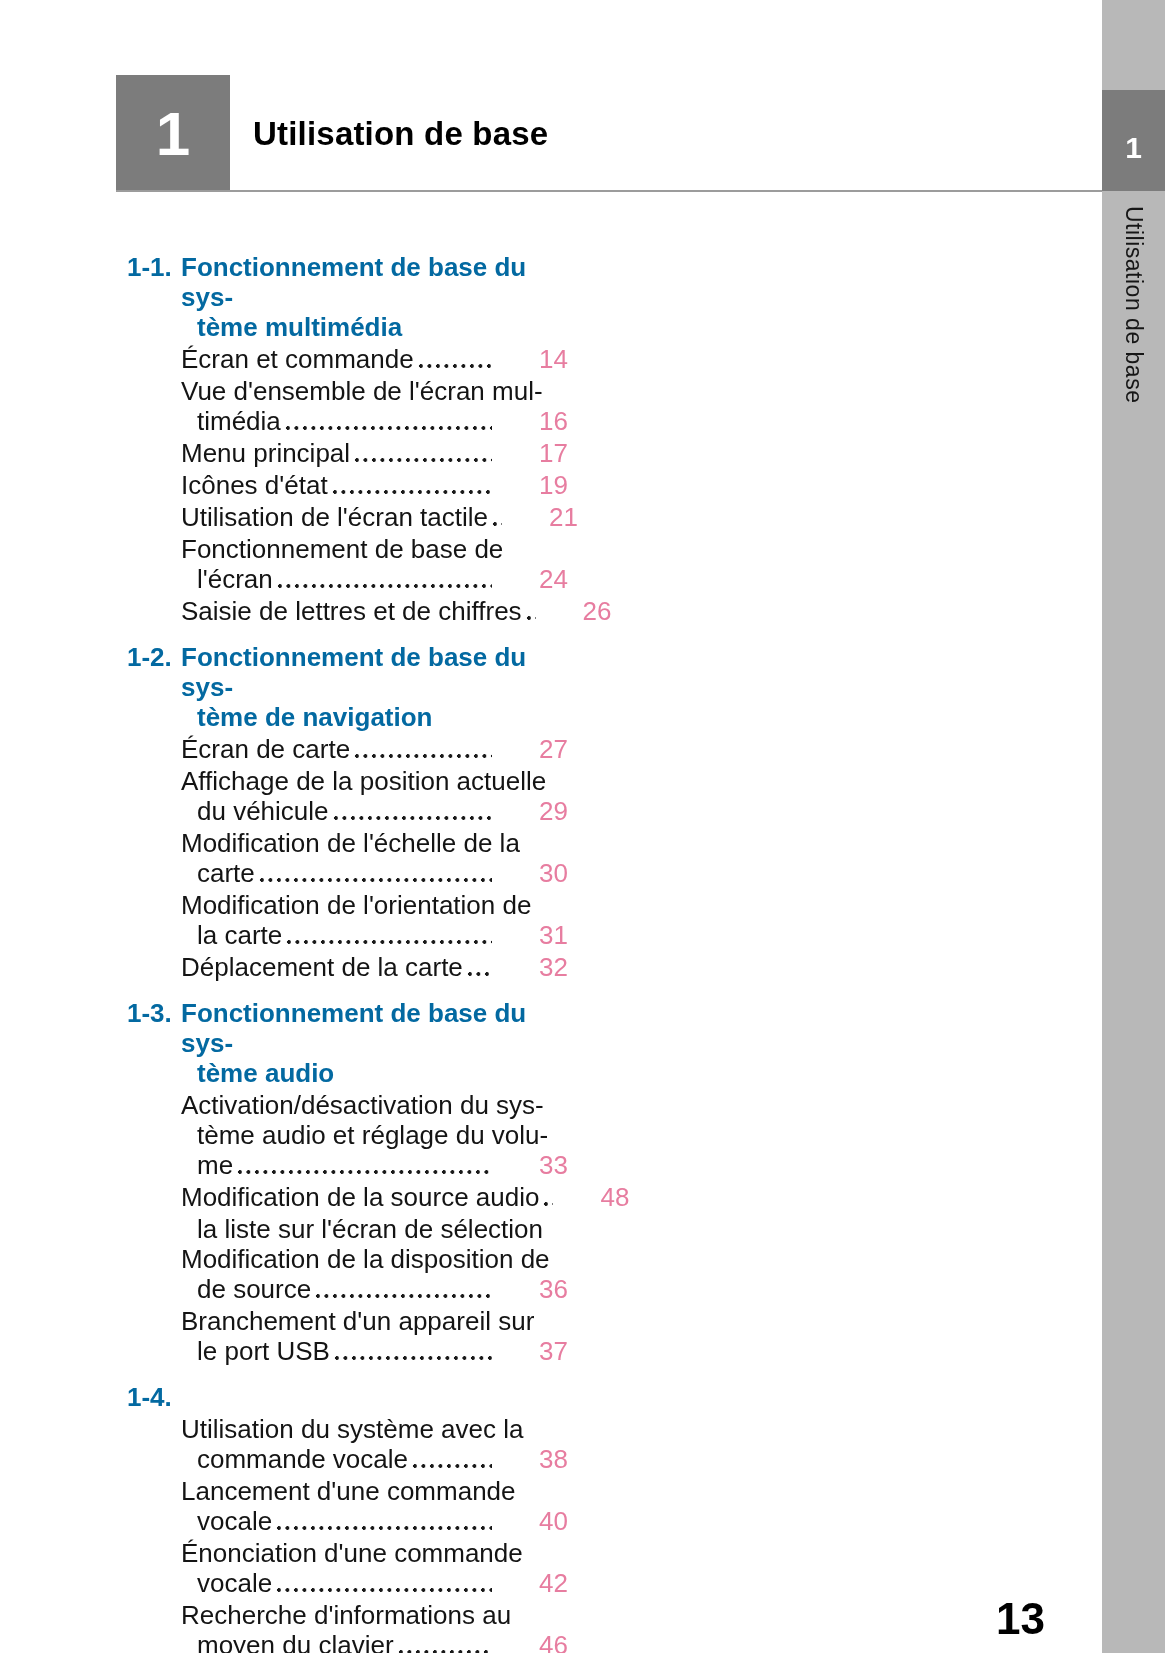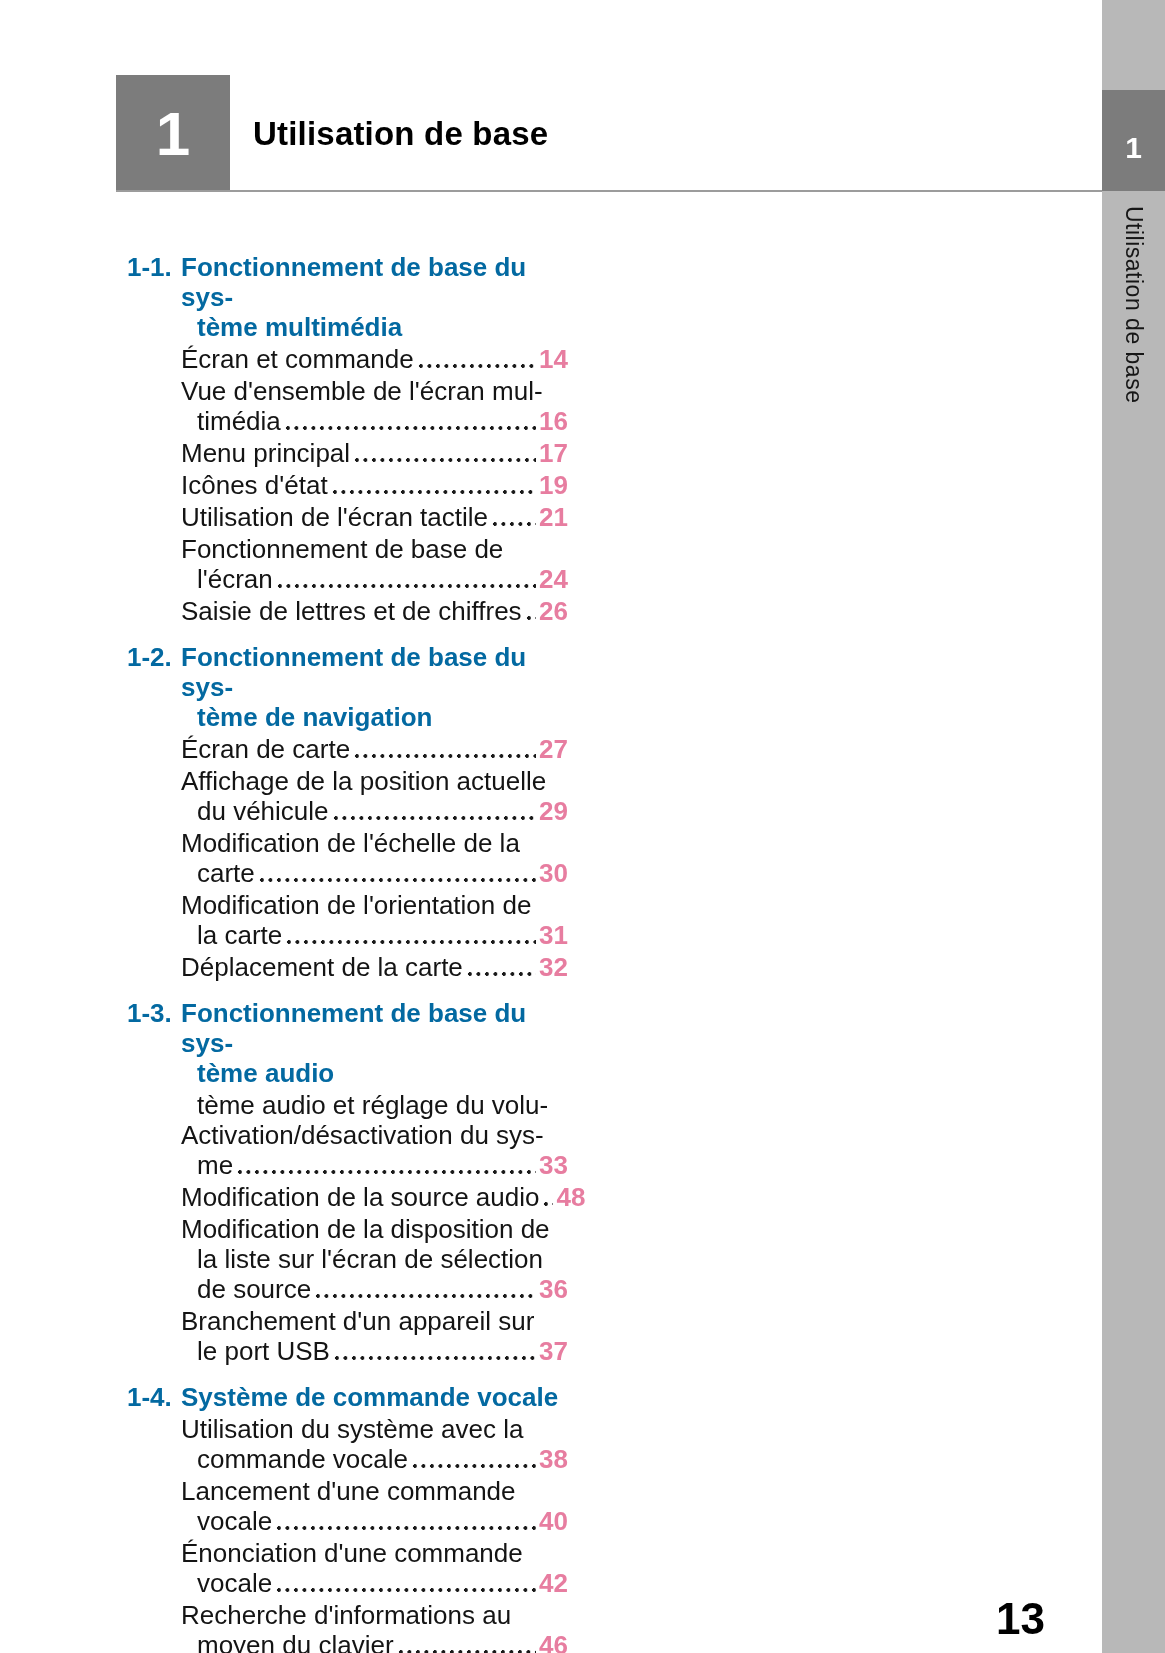--- a/index.html
+++ b/index.html
@@ -79,21 +79,21 @@
   .elast{display:flex;}
   .etext{white-space:nowrap;}
   .dots{
     flex:1 1 auto;min-width:10px;
     align-self:flex-end;height:6px;
     margin:0 3px 5px 4px;
     background-image:radial-gradient(circle at 3px 3px, #191919 1.7px, transparent 2.1px);
     background-size:8.5px 6px;
     background-repeat:repeat-x;
   }
-  .pg{color:var(--accent-pink);font-weight:bold;}
+  .pg{color:var(--accent-pink);font-weight:normal;margin-left:44px;}
 
   
   .page-number{
     position:absolute;top:1594px;right:120px;
     font-size:44px;font-weight:bold;color:#000000;
   }
 </style>
 </head>
 <body>
 
@@ -227,60 +227,57 @@
       <div class="toc-section">
         <div class="section-heading">
           <span class="sec-num">1-3.</span>
           <div class="sec-title">
             <div class="tline">Fonctionnement de base du sys-</div>
             <div class="tline cont">tème audio</div>
           </div>
         </div>
         <div class="entries">
           <div class="entry">
+            <div class="eline"><span class="etext">Activation/désactivation du sys-</span></div>
             <div class="eline cont"><span class="etext">tème audio et réglage du volu-</span></div>
-            <div class="eline"><span class="etext">Activation/désactivation du sys-</span></div>
             <div class="eline cont elast">
               <span class="etext">me</span>
               <span class="dots"></span>
               <span class="pg">33</span>
             </div>
           </div>
           <div class="entry">
             <div class="eline elast">
               <span class="etext">Modification de la source audio</span>
               <span class="dots"></span>
               <span class="pg">48</span>
             </div>
           </div>
           <div class="entry">
+            <div class="eline cont"><span class="etext">la liste sur l'écran de sélection</span></div>
             <div class="eline"><span class="etext">Modification de la disposition de</span></div>
-            <div class="eline cont"><span class="etext">la liste sur l'écran de sélection</span></div>
             <div class="eline cont elast">
               <span class="etext">de source</span>
               <span class="dots"></span>
               <span class="pg">36</span>
             </div>
           </div>
           <div class="entry">
             <div class="eline"><span class="etext">Branchement d'un appareil sur</span></div>
             <div class="eline cont elast">
               <span class="etext">le port USB</span>
               <span class="dots"></span>
               <span class="pg">37</span>
             </div>
           </div>
         </div>
       </div>
       <div class="toc-section">
         <div class="section-heading">
           <span class="sec-num">1-4.</span>
-          <div class="sec-title">
-            <div class="tline">Système de commande vocale</div>
-          </div>
         </div>
         <div class="entries">
           <div class="entry">
             <div class="eline"><span class="etext">Utilisation du système avec la</span></div>
             <div class="eline cont elast">
               <span class="etext">commande vocale</span>
               <span class="dots"></span>
               <span class="pg">38</span>
             </div>
           </div>

